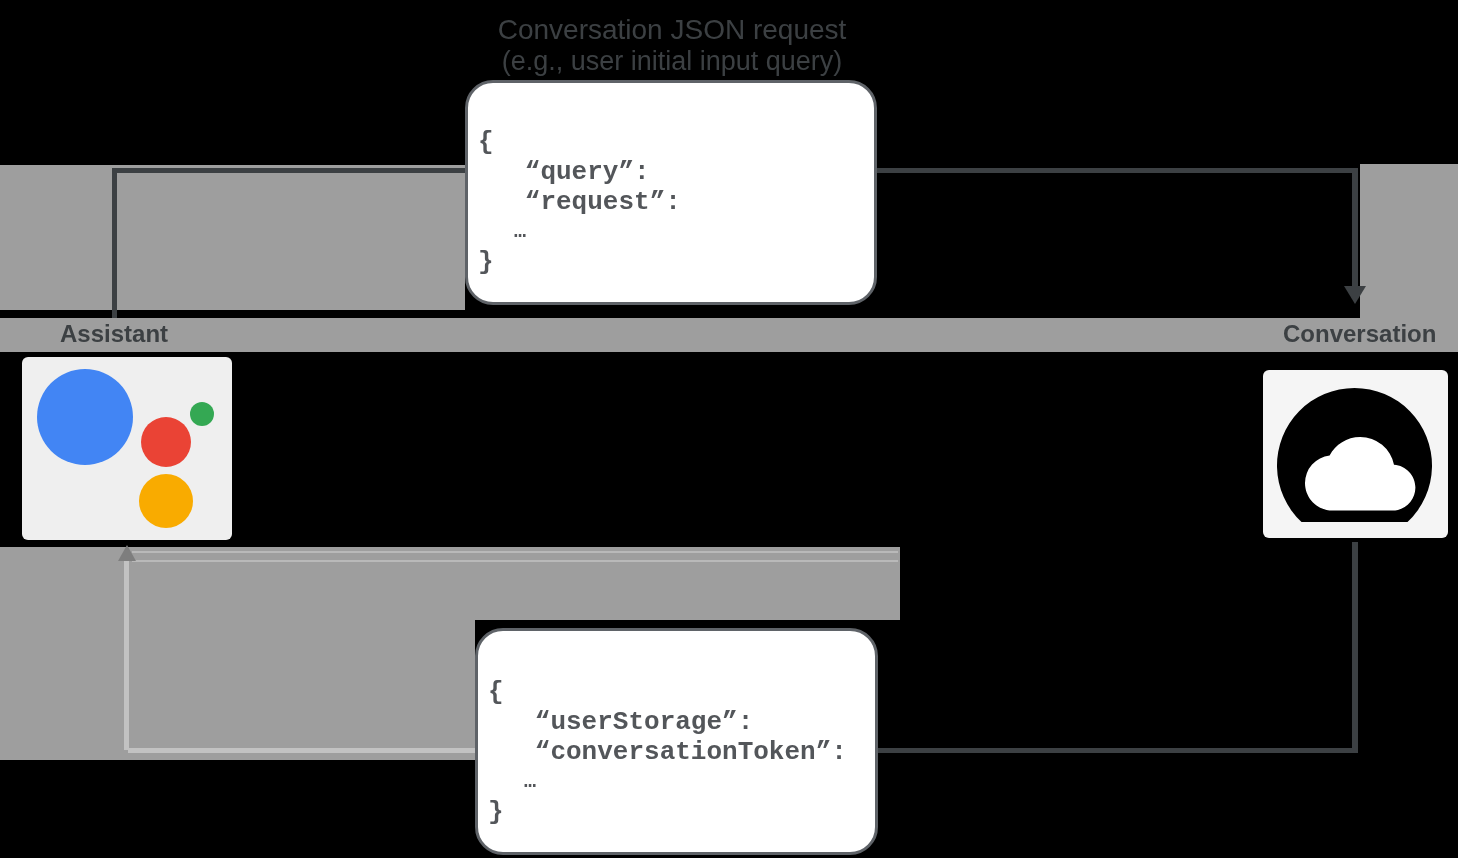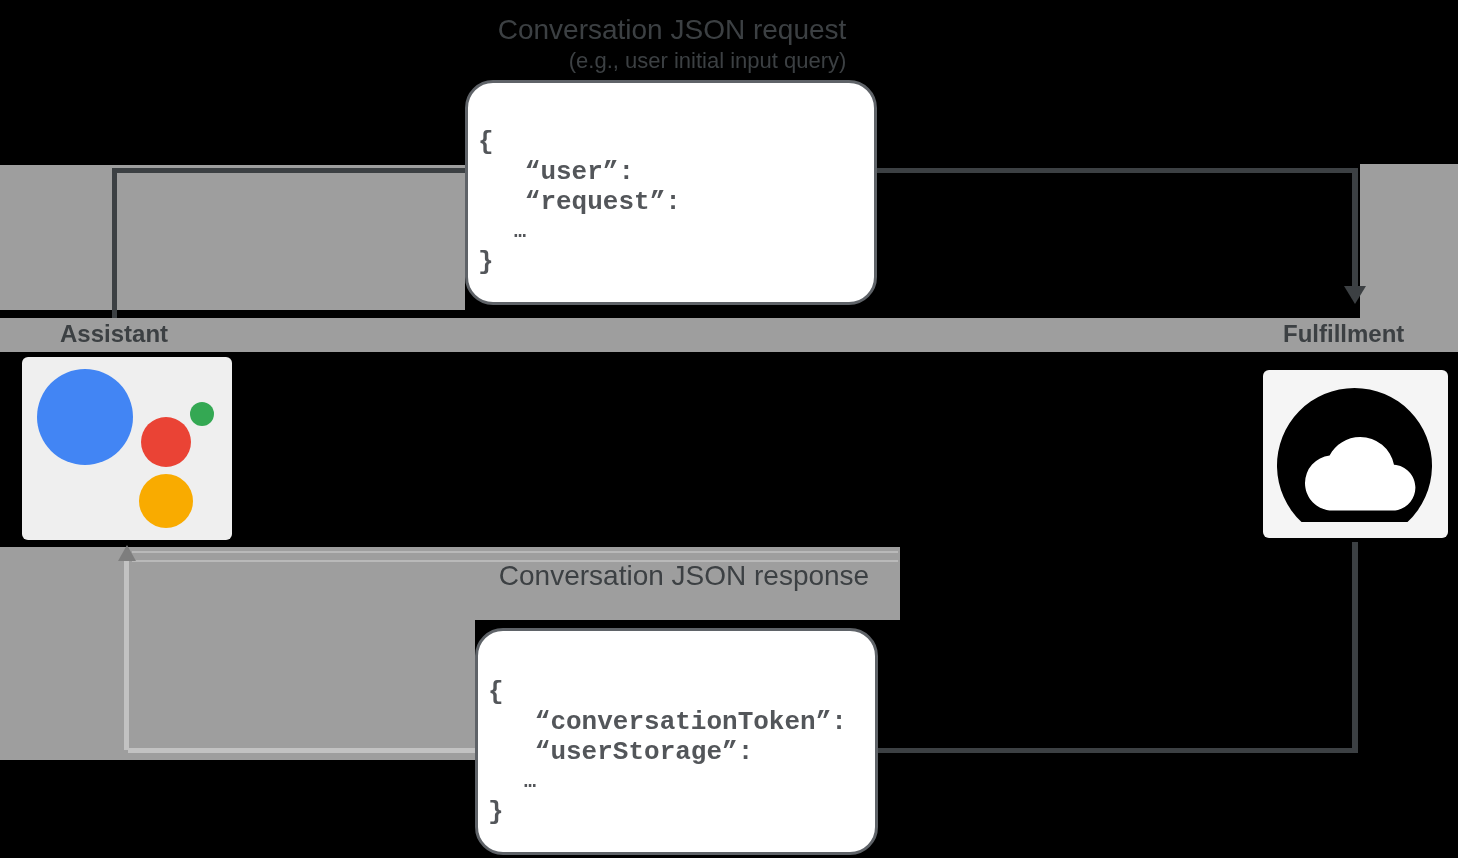--- a/index.html
+++ b/index.html
@@ -30,21 +30,21 @@
   .shaft-b{left:132px;top:560px;width:766px;height:2px;}
   .arrow-up{position:absolute;left:118px;top:545px;width:0;height:0;
      border-left:9px solid transparent;border-right:9px solid transparent;
      border-bottom:16px solid #7e7e7e;}
   
   .title-block{position:absolute;text-align:center;transform:translateX(-50%);
      color:var(--line-dark,#3c4043);}
   .tb-top{left:672px;top:14px;}
   .tb-bottom{left:684px;top:560px;}
   .t1{font-size:28px;line-height:32px;font-weight:500;}
-  .t2{font-size:22px;line-height:30px;font-weight:400;text-align:right;}
+  .t2{font-size:27px;line-height:30px;font-weight:400;}
   
   .node-label{position:absolute;font-size:24px;font-weight:700;color:var(--line-dark,#3c4043);}
   .lbl-assistant{left:60px;top:320px;}
   .lbl-fulfillment{left:1283px;top:320px;}
   
   .code-box{position:absolute;background:#fff;border:3px solid #5f6368;border-radius:28px;
      font-family:"Liberation Mono",monospace;font-weight:700;color:#53565a;
      font-size:26px;line-height:30px;box-sizing:border-box;}
   .box-top{left:465px;top:80px;width:412px;height:225px;padding:44px 12px 12px 10px;}
   .box-bottom{left:475px;top:628px;width:403px;height:227px;padding:46px 12px 12px 10px;}
@@ -86,41 +86,40 @@
   <div class="line-light shaft-a"></div>
   <div class="line-light shaft-b"></div>
   <div class="arrow-up"></div>
 
   <div class="title-block tb-top">
     <div class="t1">Conversation JSON request</div>
     <div class="t2">(e.g., user initial input query)</div>
   </div>
 
   <div class="title-block tb-bottom">
-    <div class="t1">Conversation JSON response</div>
   </div>
 
   <div class="code-box box-top">
     <div class="code-line">{</div>
-    <div class="code-line">   “user”:</div>
+    <div class="code-line">   “query”:</div>
     <div class="code-line">   “request”:</div>
     <div class="code-line ellipsis">   …</div>
     <div class="code-line">}</div>
   </div>
 
   <div class="code-box box-bottom">
     <div class="code-line">{</div>
+    <div class="code-line">   “userStorage”:</div>
     <div class="code-line">   “conversationToken”:</div>
-    <div class="code-line">   “userStorage”:</div>
     <div class="code-line ellipsis">   …</div>
     <div class="code-line">}</div>
   </div>
 
   <div class="node-label lbl-assistant">Assistant</div>
-  <div class="node-label lbl-fulfillment">Fulfillment</div>
+  <div class="node-label lbl-fulfillment">Conversation</div>
 
   <div class="assistant-box">
     <div class="dot dot-blue"></div>
     <div class="dot dot-green"></div>
     <div class="dot dot-red"></div>
     <div class="dot dot-yellow"></div>
   </div>
 
   <div class="cloud-box">
     <svg width="185" height="168" viewBox="0 0 185 168">

